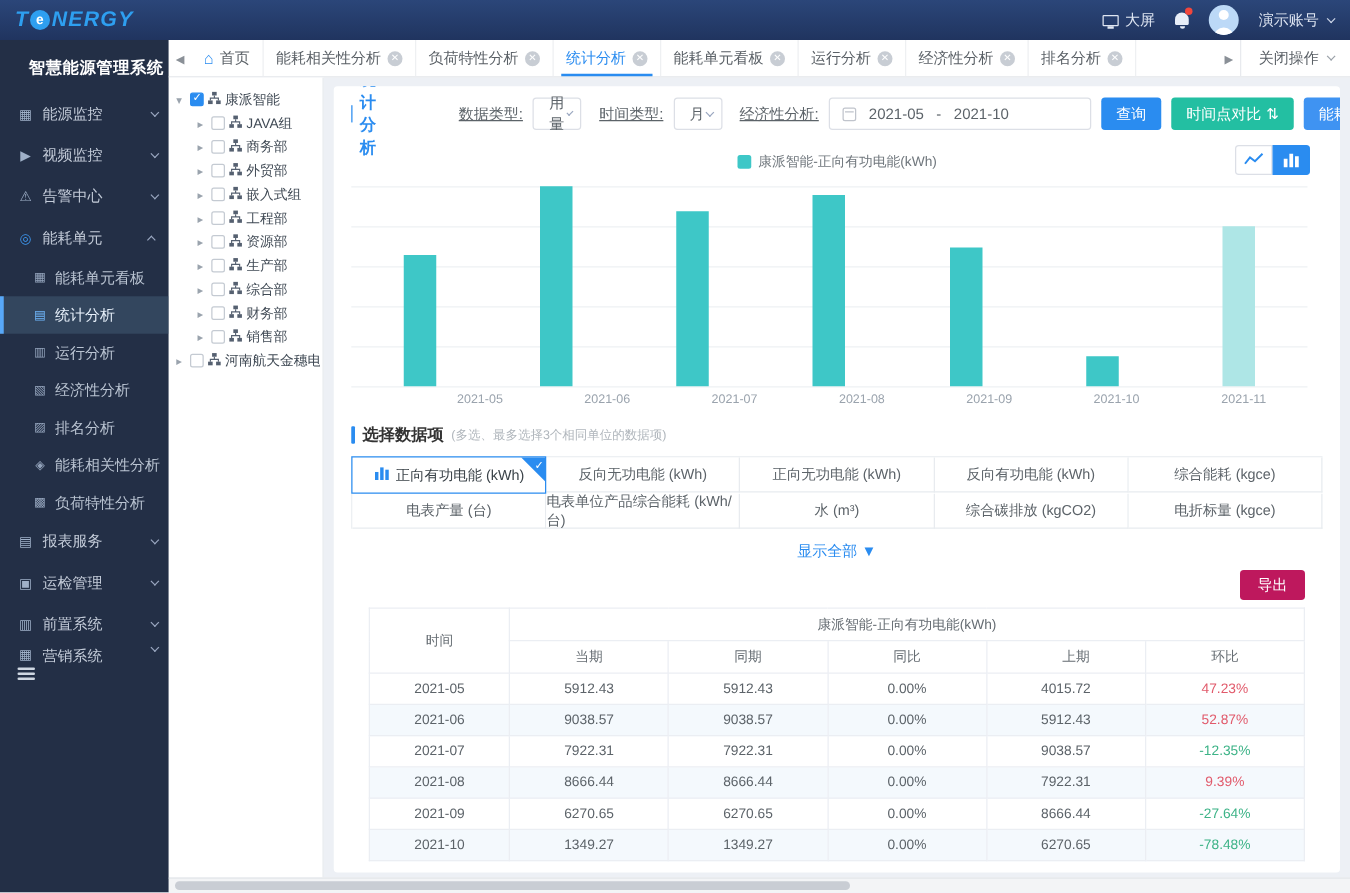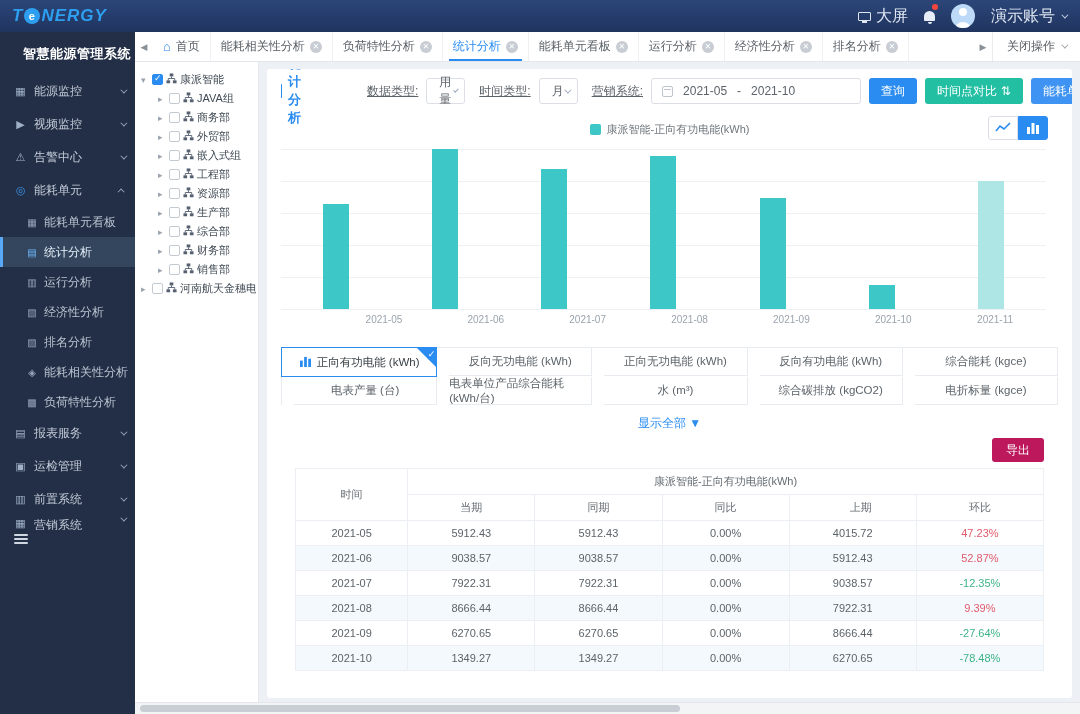--- a/index.html
+++ b/index.html
@@ -2,21 +2,21 @@
 <html><head>
 <meta charset="utf-8">
 <style>
   * { margin:0; padding:0; box-sizing:border-box; }
   html,body { width:1080px; height:714px; overflow:hidden; font-family:"Liberation Sans", sans-serif; background:#edf0f5; }
 
   
   .topbar { height:32px; background:linear-gradient(#2b4679,#20345f); display:flex; align-items:center; justify-content:space-between; padding:0 14px 0 12px; }
   .logo { display:flex; align-items:center; font-weight:bold; font-style:italic; font-size:17px; letter-spacing:1px; color:#2e9ff0; }
   .logo-at { display:inline-flex; align-items:center; justify-content:center; width:16px; height:16px; border-radius:50%; background:#2e9ff0; color:#fff; font-size:11px; font-style:normal; margin:0 1px; }
-  .topbar-right { display:flex; align-items:center; gap:16px; color:#dfe6f2; font-size:16px; }
+  .topbar-right { display:flex; align-items:center; gap:16px; color:#dfe6f2; font-size:12px; }
   .bigscreen { display:flex; align-items:center; gap:5px; cursor:pointer; }
   .monitor-icon { width:13px; height:9px; border:1.5px solid #dfe6f2; border-radius:1px; position:relative; display:inline-block; }
   .monitor-icon:after { content:""; position:absolute; left:3px; right:3px; bottom:-3px; height:1.5px; background:#dfe6f2; }
   .bell-wrap { position:relative; cursor:pointer; }
   .bell { display:inline-block; width:11px; height:10px; background:#e8eef8; border-radius:6px 6px 1px 1px; position:relative; }
   .bell:after { content:""; position:absolute; left:3.5px; bottom:-3px; width:4px; height:2.5px; border-radius:0 0 3px 3px; background:#e8eef8; }
   .bell-dot { position:absolute; top:-3px; right:-3px; width:6px; height:6px; border-radius:50%; background:#f2463c; }
   .avatar { width:24px; height:24px; border-radius:50%; background:#bcd9f7; position:relative; overflow:hidden; cursor:pointer; }
   .av-head { position:absolute; top:4px; left:8px; width:8px; height:8px; border-radius:50%; background:#fff; }
   .av-body { position:absolute; bottom:-4px; left:4px; width:16px; height:10px; border-radius:8px 8px 0 0; background:#fff; }
@@ -106,21 +106,21 @@
   .bar { width:26px; background:#3ec7c7; }
   .bar.light { background:#aee6e6; }
   .x-labels { display:flex; margin-left:52px; height:20px; }
   .x-labels span { flex:1; text-align:center; font-size:10px; color:#9aa3ad; padding-top:5px; }
 
   
   .selector { padding:10px 14px 0; }
   .sel-head { display:flex; align-items:center; gap:6px; font-size:13px; color:#333; font-weight:bold; }
   .sel-sub { font-size:10px; color:#b0b6bc; font-weight:normal; }
   .opt-grid { display:grid; grid-template-columns:repeat(5,1fr); margin-top:8px; border-left:1px solid #e8ebef; border-top:1px solid #e8ebef; }
-  .opt { height:28px; border-right:1px solid #e8ebef; border-bottom:1px solid #e8ebef; display:flex; align-items:center; justify-content:center; gap:5px; font-size:11.5px; color:#5c6369; cursor:pointer; position:relative; background:#fff;margin-left:12px; }
+  .opt { height:28px; border-right:1px solid #e8ebef; border-bottom:1px solid #e8ebef; display:flex; align-items:center; justify-content:center; gap:5px; font-size:11.5px; color:#5c6369; cursor:pointer; position:relative; background:#fff; }
   .opt.sel { border:1px solid #2a8cf0; color:#3a4248; margin:-1px 0 0 -1px; height:30px; z-index:2; }
   .opt .corner { position:absolute; top:0; right:0; width:0; height:0; border-top:19px solid #2a8cf0; border-left:19px solid transparent; }
   .opt .corner i { position:absolute; top:-18px; right:1px; color:#fff; font-size:9px; font-style:normal; }
   .show-all { text-align:center; color:#2a8cf0; font-size:12px; margin:10px 0 2px; cursor:pointer; }
 
   
   .export-row { display:flex; justify-content:flex-end; padding:4px 28px 6px; }
   .btn.export { background:#be185d; height:24px; padding:0 14px; }
   .data-table { margin:0 28px; border-collapse:collapse; width:calc(100% - 56px); font-size:11px; color:#5c6369; }
   .data-table th, .data-table td { border:1px solid #ebeef3; text-align:center; font-weight:normal; }
@@ -439,21 +439,21 @@
             <span class="f-label">数据类型:</span>
             <div class="select">
               <span>用量</span>
                 <span class="chev"></span>
             </div>
             <span class="f-label">时间类型:</span>
             <div class="select">
               <span>月</span>
                 <span class="chev"></span>
             </div>
-            <span class="f-label">营销系统:</span>
+            <span class="f-label">经济性分析:</span>
             <div class="daterange">
               <span class="cal-icon"></span>
               <span>2021-05</span>
               <span>-</span>
               <span>2021-10</span>
             </div>
             <button class="btn blue">查询</button>
             <button class="btn teal">
               <span>时间点对比</span>
                 <span>⇅</span>
@@ -521,20 +521,25 @@
                 <span>2021-06</span>
                 <span>2021-07</span>
                 <span>2021-08</span>
                 <span>2021-09</span>
                 <span>2021-10</span>
                 <span>2021-11</span>
               </div>
           </div>
 
           <div class="selector">
+            <div class="sel-head">
+              <span class="blue-bar"></span>
+              <span>选择数据项</span>
+              <span class="sel-sub">(多选、最多选择3个相同单位的数据项)</span>
+            </div>
             <div class="opt-grid" id="opt-grid">
                 <div class="opt sel">
                   <span><svg width="13" height="11" viewBox="0 0 14 12">
                       <rect x="1" y="5" width="3" height="7" fill="#2a8cf0"></rect>
                       <rect x="5.5" y="1" width="3" height="11" fill="#2a8cf0"></rect>
                       <rect x="10" y="3" width="3" height="9" fill="#2a8cf0"></rect>
                     </svg></span>
                   <span>正向有功电能 (kWh)</span>
                   <span class="corner">
                     <i>✓</i>

